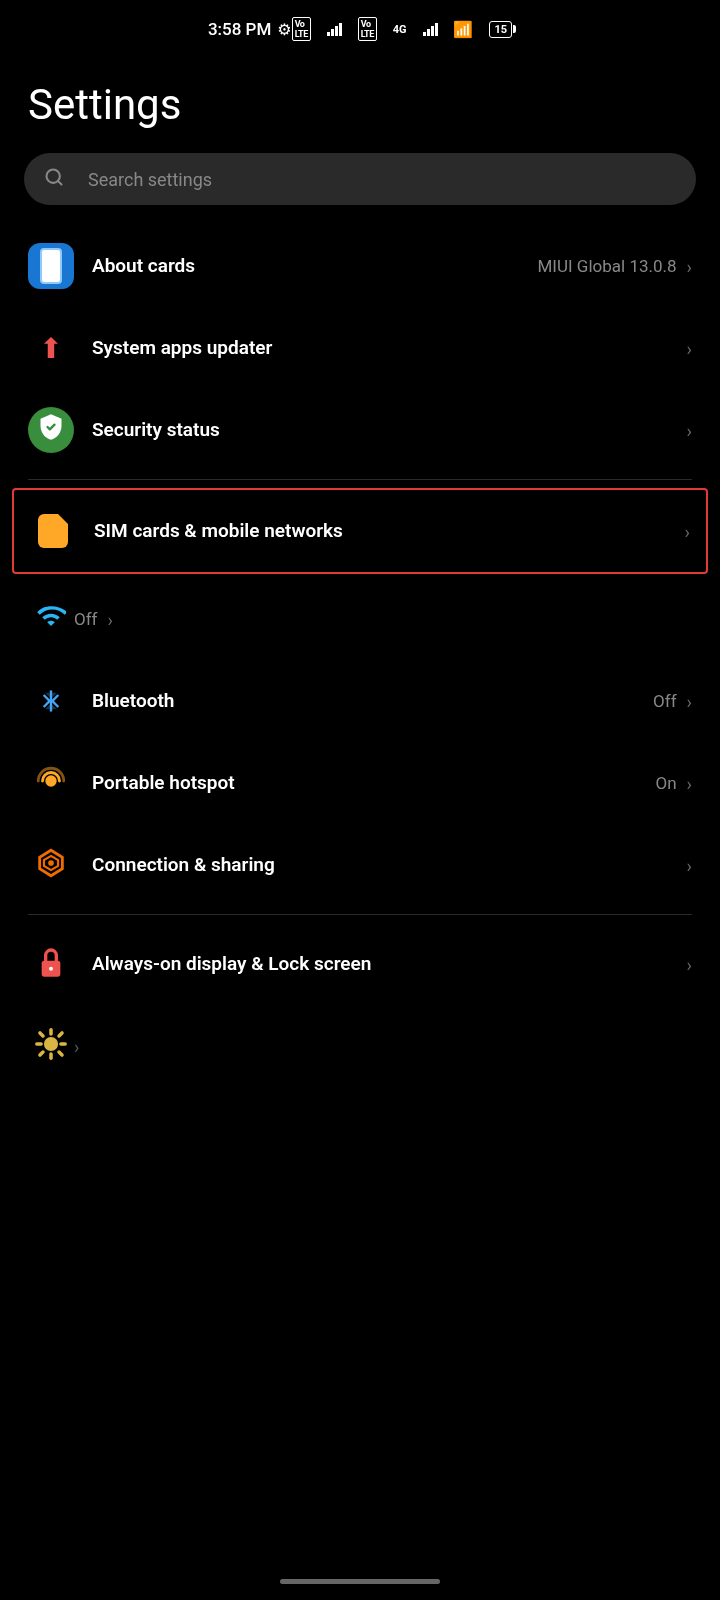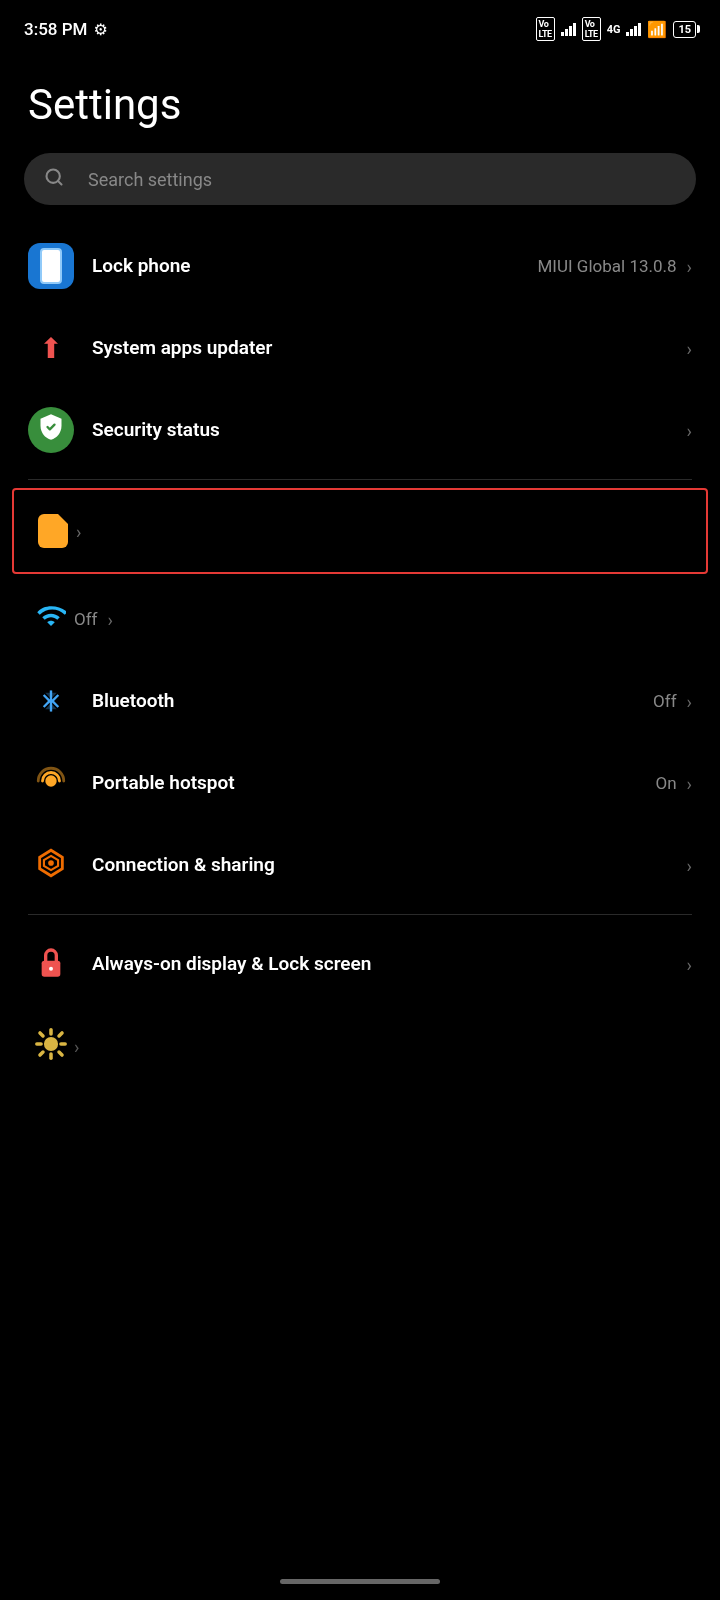--- a/index.html
+++ b/index.html
@@ -9,37 +9,37 @@
       color: #fff;
       font-family: -apple-system, 'Roboto', sans-serif;
       width: 720px;
       min-height: 1600px;
       overflow-x: hidden;
     }
 
     
     .status-bar {
       display: flex;
-      justify-content: space-between;
+      justify-content: center;
       align-items: center;
       padding: 14px 24px 6px 24px;
       height: 50px;
     }
     .status-time {
       font-size: 17px;
       font-weight: 500;
       color: #fff;
       display: flex;
       align-items: center;
       gap: 6px;
     }
     .status-icons {
       display: flex;
       align-items: center;
-      gap: 6px;
+      gap: 16px;
       font-size: 13px;
     }
     .volte-badge {
       border: 1.5px solid #fff;
       border-radius: 2px;
       padding: 1px 2px;
       font-size: 9px;
       font-weight: bold;
       letter-spacing: -0.5px;
     }
@@ -275,21 +275,21 @@
   </div>
 </div>
 
 <div class="settings-list">
 
   <div class="settings-item">
     <div class="item-icon blue">
       <div style="width:22px;height:36px;background:#fff;border-radius:4px;border:2px solid #90caf9;"></div>
     </div>
     <div class="item-content">
-      <span class="item-label">Lock phone</span>
+      <span class="item-label">About cards</span>
     </div>
     <div class="item-right">
       <span class="item-value">MIUI Global 13.0.8</span>
       <span class="chevron">›</span>
     </div>
   </div>
 
   <div class="settings-item">
     <div class="item-icon none">
       <span class="icon-arrow-up">⬆</span>
@@ -317,20 +317,23 @@
     <div class="item-right">
       <span class="chevron">›</span>
     </div>
   </div>
 
   <div class="divider"></div>
 
   <div class="settings-item highlighted">
     <div class="item-icon none">
       <div class="sim-icon-shape"></div>
+    </div>
+    <div class="item-content">
+      <span class="item-label">SIM cards &amp; mobile networks</span>
     </div>
     <div class="item-right">
       <span class="chevron">›</span>
     </div>
   </div>
 
   <div class="settings-item">
     <div class="item-icon none">
       <span class="icon-wifi">
         <svg width="30" height="30" viewBox="0 0 24 24" fill="#29b6f6">

